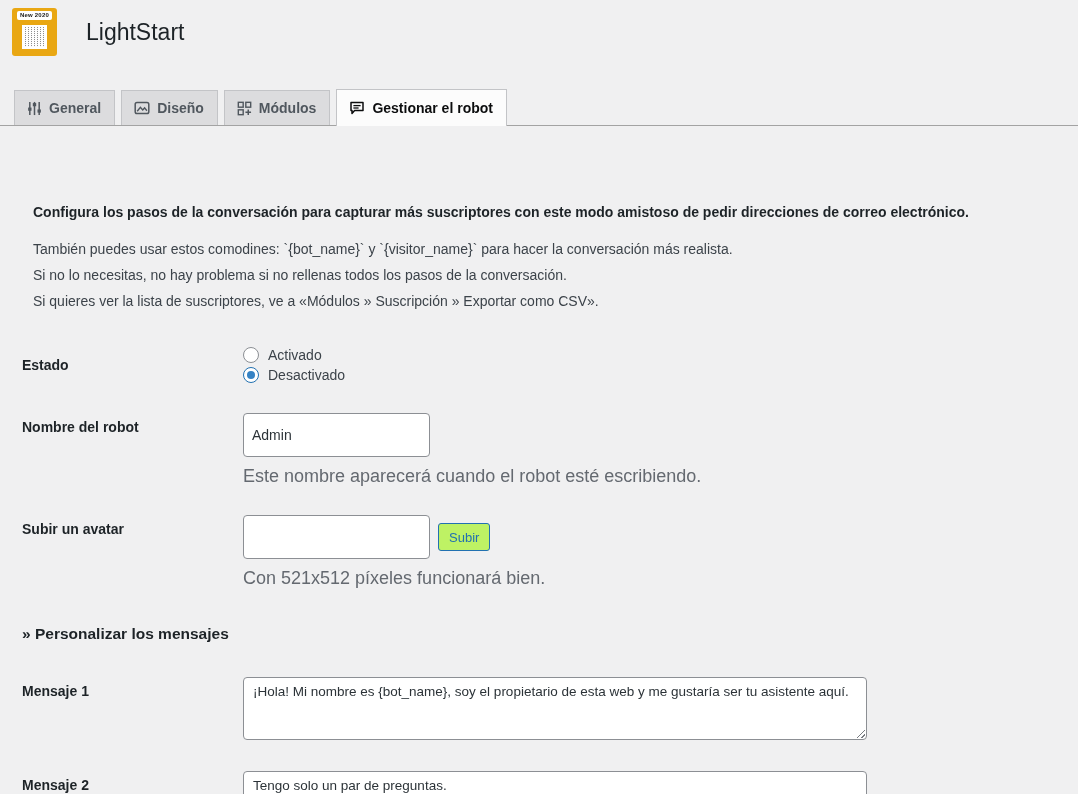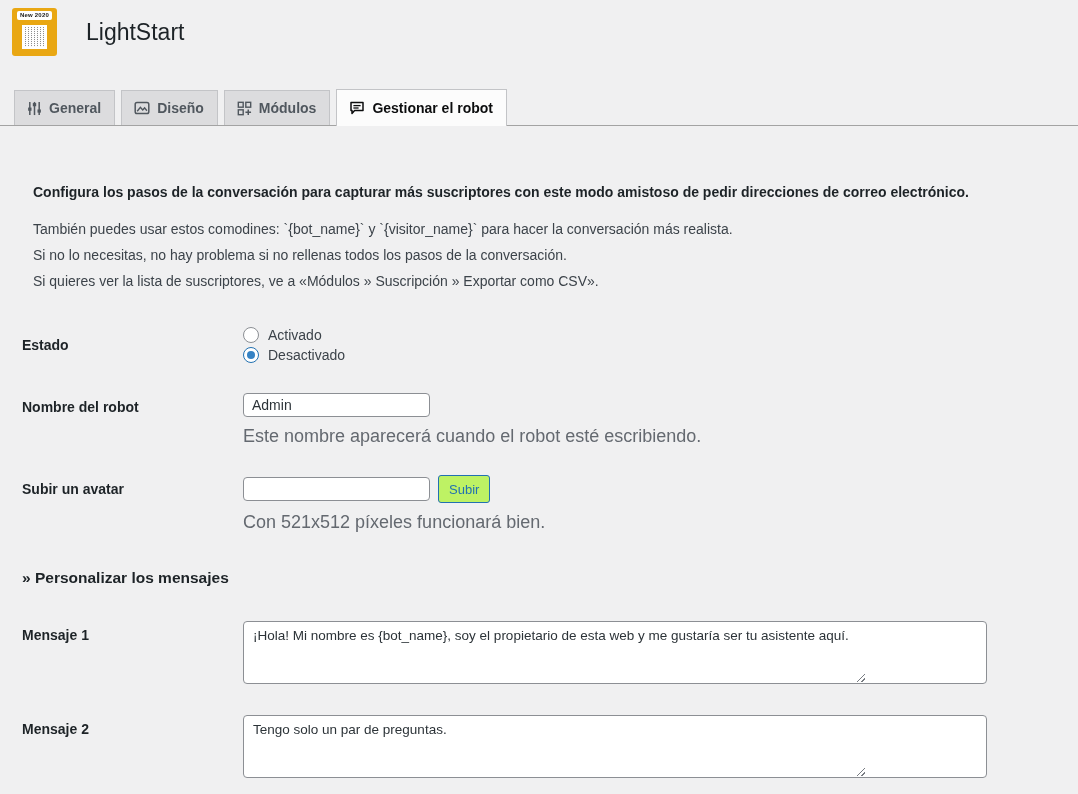--- a/index.html
+++ b/index.html
@@ -43,21 +43,21 @@
     font-size: 14px; font-weight: 600; color: #50575e;
     cursor: pointer; white-space: nowrap;
   }
   .nav-tab svg { display: block; }
   .nav-tab.active {
     background: #fcfcfc; color: #0c0d0e; font-weight: 700;
     padding-top: 10px; padding-bottom: 10px; margin-bottom: -1px;
   }
 
   
-  .intro { padding-left: 33px; margin-top: 56px; }
+  .intro { padding-left: 33px; margin-top: 76px; }
   .intro p { font-size: 14px; line-height: 20px; color: #3c434a; margin-bottom: 6px; }
   .intro p.lead { font-weight: 700; color: #1d2327; margin-bottom: 17px; }
 
   
   .form { margin-top: 34px; }
   .row { display: flex; }
   .row-label {
     width: 243px; padding-left: 22px; flex: 0 0 auto;
     font-size: 14px; font-weight: 600; color: #1d2327;
   }
@@ -72,21 +72,21 @@
   .radio.checked { border-color: #2271b1; }
   .radio.checked::after {
     content: ""; position: absolute; inset: 3px; border-radius: 50%; background: #3582c4;
   }
   .radio-text { font-size: 14px; color: #3c434a; }
 
   .row-mid { margin-bottom: 28px; }
   .row-mid .row-label { align-self: center; }
 
   .text-input {
-    width: 187px; height: 24px; padding: 0 8px;
+    width: 187px; height: 44px; padding: 0 8px;
     border: 1px solid #8c8f94; border-radius: 4px; background: #fff;
     font-family: "Liberation Sans", sans-serif; font-size: 14px; color: #2c3338;
   }
   .upload-btn {
     height: 28px; margin-left: 8px; padding: 0 10px;
     background: #bef264; border: 1px solid #2271b1; border-radius: 3px;
     color: #2271b1; font-family: "Liberation Sans", sans-serif; font-size: 13px;
     cursor: pointer; vertical-align: top;
   }
   .field-line { display: flex; align-items: center; }
@@ -94,21 +94,21 @@
 
   .section-heading {
     margin: 36px 0 0 22px;
     font-size: 15.5px; font-weight: 700; color: #1d2327;
   }
 
   .row-msg { margin-top: 34px; }
   .row-msg .row-label { padding-top: 6px; }
   .ta-wrap { position: relative; width: 624px; }
   .msg-textarea {
-    display: block; width: 744px; height: 63px; padding: 5px 9px;
+    display: block; width: 624px; height: 63px; padding: 5px 9px;
     border: 1px solid #8c8f94; border-radius: 4px; background: #fff;
     font-family: "Liberation Sans", sans-serif; font-size: 13.5px; line-height: 18px;
     color: #2c3338; resize: none; overflow: hidden;
   }
   .resize-grip {
     position: absolute; right: 2px; bottom: 2px; width: 11px; height: 11px;
     background: repeating-linear-gradient(-45deg, transparent 0 2px, #787c82 2px 3px);
     clip-path: polygon(100% 0, 100% 100%, 0 100%);
     cursor: nwse-resize;
   }

